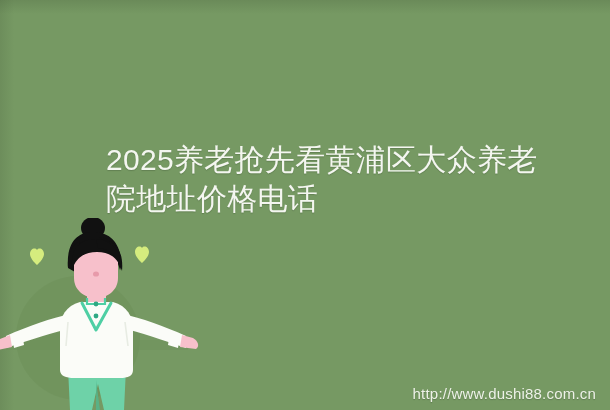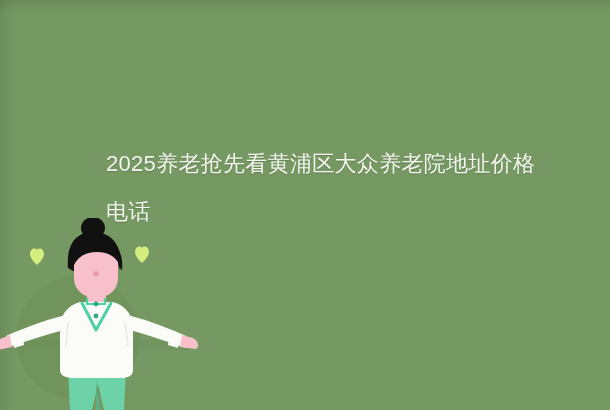--- a/index.html
+++ b/index.html
@@ -29,22 +29,22 @@
     width: 14px; height: 410px;
     background: linear-gradient(to right, rgba(60,80,50,0.16), rgba(60,80,50,0));
     pointer-events: none;
   }
   #title {
     position: absolute;
     left: 106px;
     top: 140px;
     width: 448px;
     color: #f4f6f0;
-    font-size: 22px;
-    line-height: 48px;
+    font-size: 30px;
+    line-height: 39px;
     letter-spacing: 0.3px;
     font-weight: 400;
     text-shadow: 0 1px 1px rgba(40,60,35,0.25);
     word-break: break-all;
   }
   #illustration {
     position: absolute;
     left: -8px;
     top: 218px;
     width: 228px;
@@ -142,14 +142,15 @@
       <g>
         <path d="M20,116 L30,113 L32,127 L22,130 Z" fill="#fbfcf8"></path>
         <path d="M188,116 L178,113 L176,127 L186,130 Z" fill="#fbfcf8"></path>
       </g>
 
     </g>
   </svg>
 
   <div id="title">2025养老抢先看黄浦区大众养老院地址价格电话</div>
 
+  <div id="watermark">http://www.dushi88.com.cn</div>
 
 </div>
 
 </body></html>

